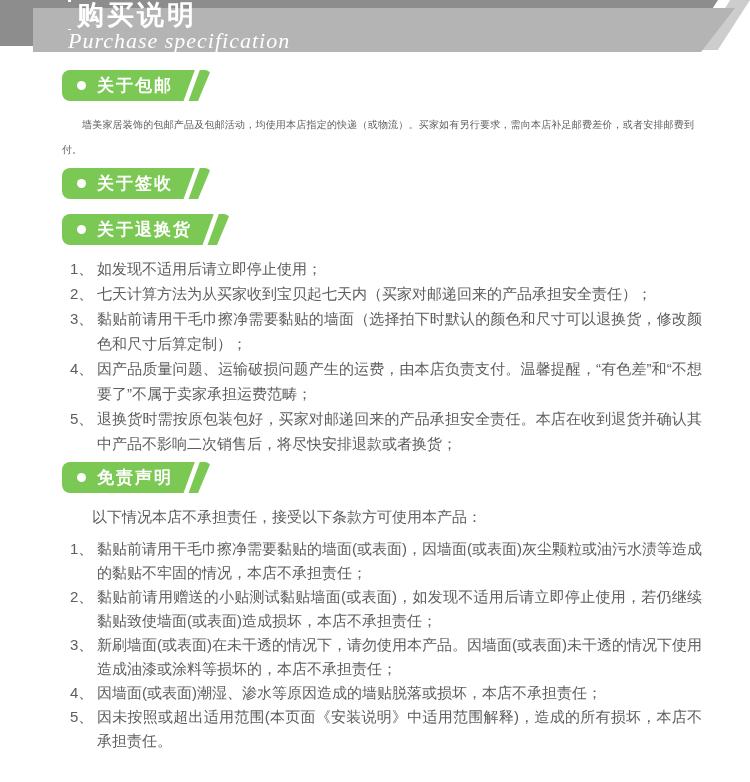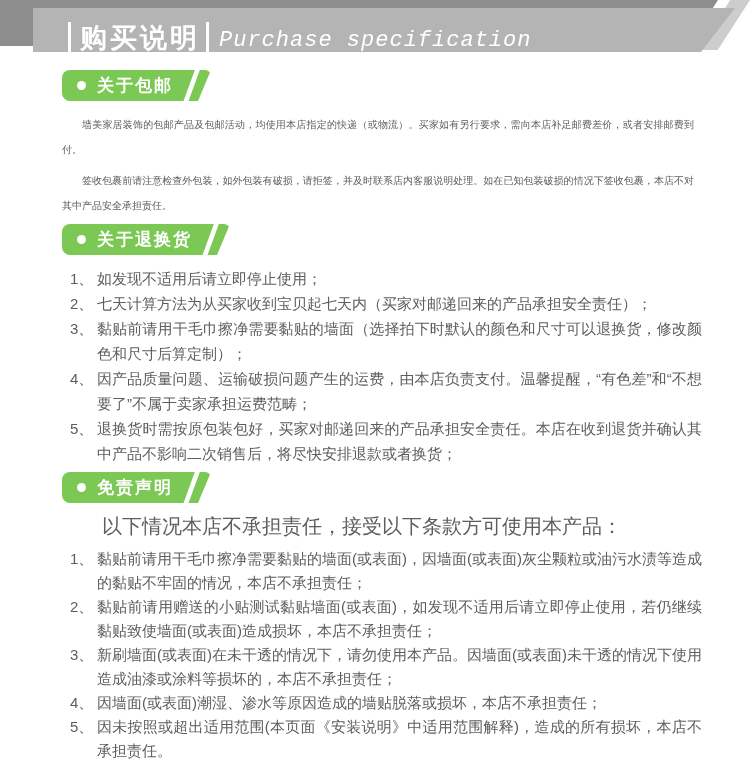--- a/index.html
+++ b/index.html
@@ -17,30 +17,30 @@
   }
   .banner .layer-dark{
     position:absolute;left:0;top:0;width:718px;height:46px;background:#8d8d8d;
     clip-path:polygon(0 0,100% 0,calc(100% - 30px) 100%,0 100%);
   }
   .banner .layer-main{
     position:absolute;left:33px;top:8px;width:702px;height:44px;background:#b4b4b4;
     clip-path:polygon(0 0,100% 0,calc(100% - 34px) 100%,0 100%);
   }
   .banner .title-wrap{
-    position:absolute;left:68px;top:0;height:52px;display:flex;align-items:flex-end;z-index:3;
+    position:absolute;left:68px;top:0;height:52px;display:flex;align-items:flex-start;z-index:3;flex-direction:column;
   }
   .vbar{display:inline-block;width:3px;height:30px;background:#fff;}
   .title-cn{
     color:#fff;font-size:27px;font-weight:bold;letter-spacing:3px;
     margin:0 6px 0 9px;line-height:1;
   }
   .vbar2{margin-right:10px;}
   .title-en{
-    color:#fff;font-family:Liberation Mono, monospace;
+    color:#fff;font-family:Liberation Serif, serif;
     font-style:italic;font-size:22px;line-height:1;letter-spacing:1px;
   }
   
   .content{padding:12px 40px 10px 62px;}
   .section{margin-top:6px;}
   .sec-badge{
     position:relative;display:inline-flex;align-items:center;
     height:31px;background:#7cc854;color:#fff;
     font-size:17px;font-weight:bold;letter-spacing:2px;
     padding:0 38px 0 15px;border-radius:8px 6px 2px 8px;
@@ -55,21 +55,21 @@
     background:#fff;transform:skewX(-20deg);
   }
   .para{
     font-size:10px;line-height:25px;text-indent:2em;width:632px;margin:2px 0 4px 0;
     text-align:justify;
   }
   .list{margin-top:2px;}
   .li{display:flex;font-size:15px;line-height:25px;width:640px;}
   .li .num{flex:0 0 27px;margin-left:8px;}
   .li .txt{flex:1;text-align:justify;}
-  .disclaimer-intro{font-size:20px;line-height:25px;text-indent:2em;margin:2px 0 8px 0;}
+  .disclaimer-intro{font-size:15px;line-height:25px;text-indent:2em;margin:2px 0 8px 0;}
   .list-tight .li{line-height:24px;}
 </style>
 </head>
 <body>
 
 <div class="banner">
   <div class="layer-fold"></div>
   <div class="layer-dark"></div>
   <div class="layer-main"></div>
   <div class="title-wrap">
@@ -84,21 +84,24 @@
 
   <div class="section">
     <div class="sec-badge">
       <span class="dot"></span>
       <span>关于包邮</span>
     </div>
     <p class="para">墙美家居装饰的包邮产品及包邮活动，均使用本店指定的快递（或物流）。买家如有另行要求，需向本店补足邮费差价，或者安排邮费到付。</p>
   </div>
 
   <div class="section">
-    <p class="para">签收包裹前请注意检查外包装，如外包装有破损，请拒签，并及时联系店内客服说明处理。如在已知包装破损的情况下签收包裹，本店不对其中产品安全承担责任。</p>
+    <div class="sec-badge">
+      <span class="dot"></span>
+      <span>关于签收</span>
+    </div>
   </div>
 
   <div class="section">
     <div class="sec-badge">
       <span class="dot"></span>
       <span>关于退换货</span>
     </div>
     <div class="list">
       <div class="li">
         <span class="num">1、</span>

